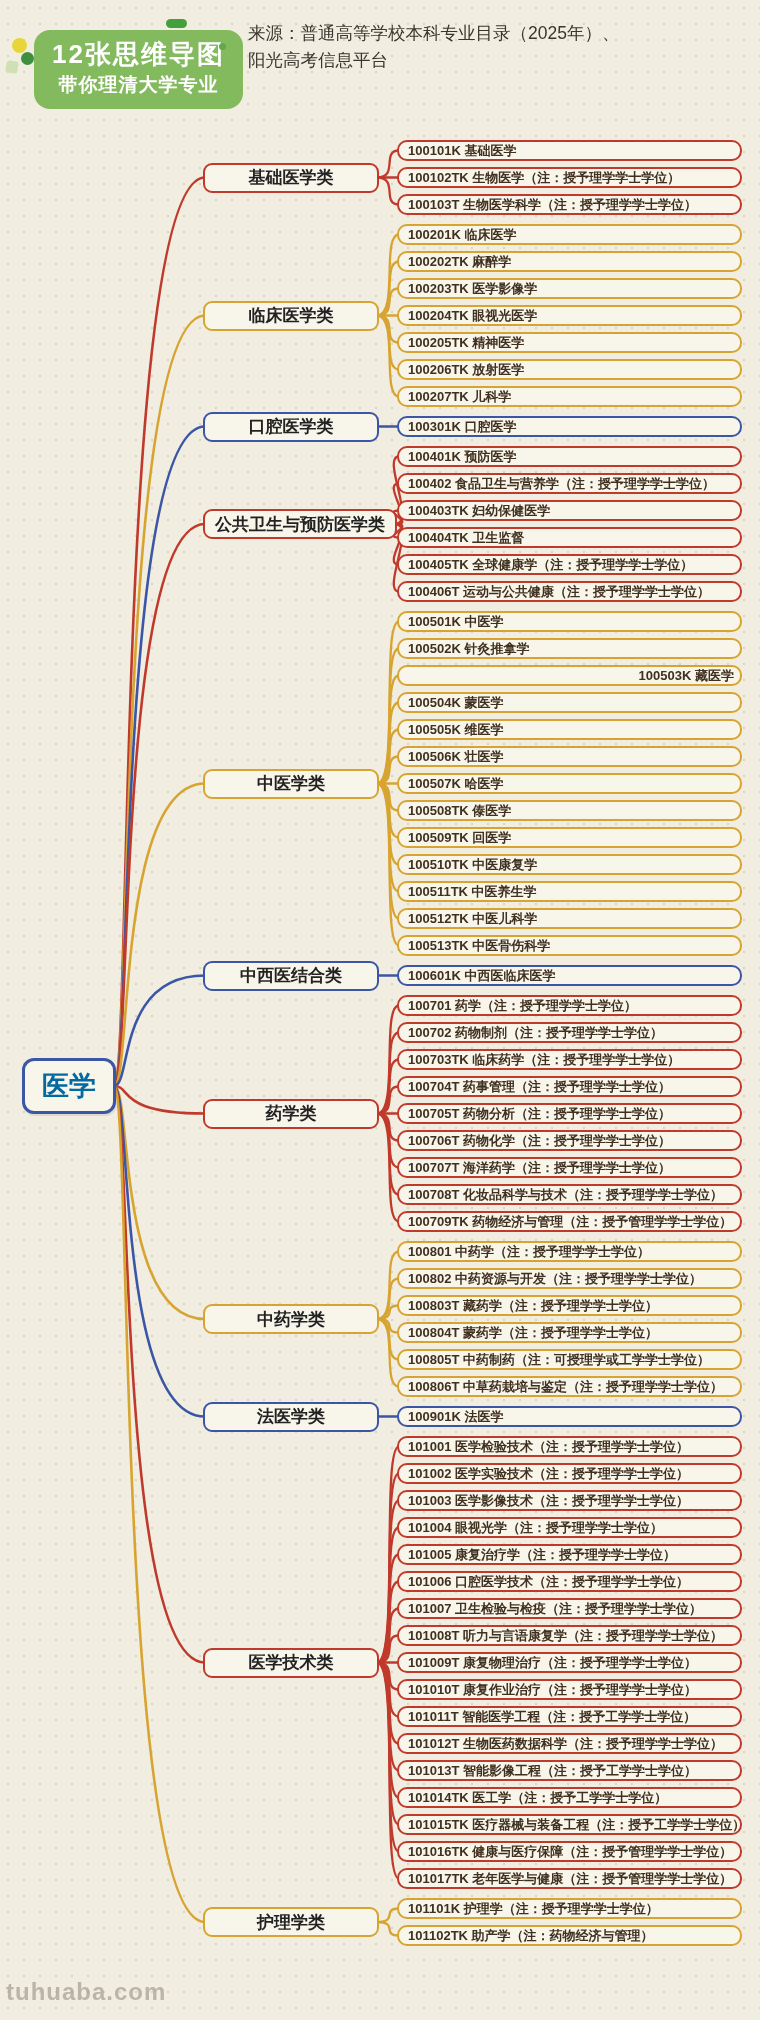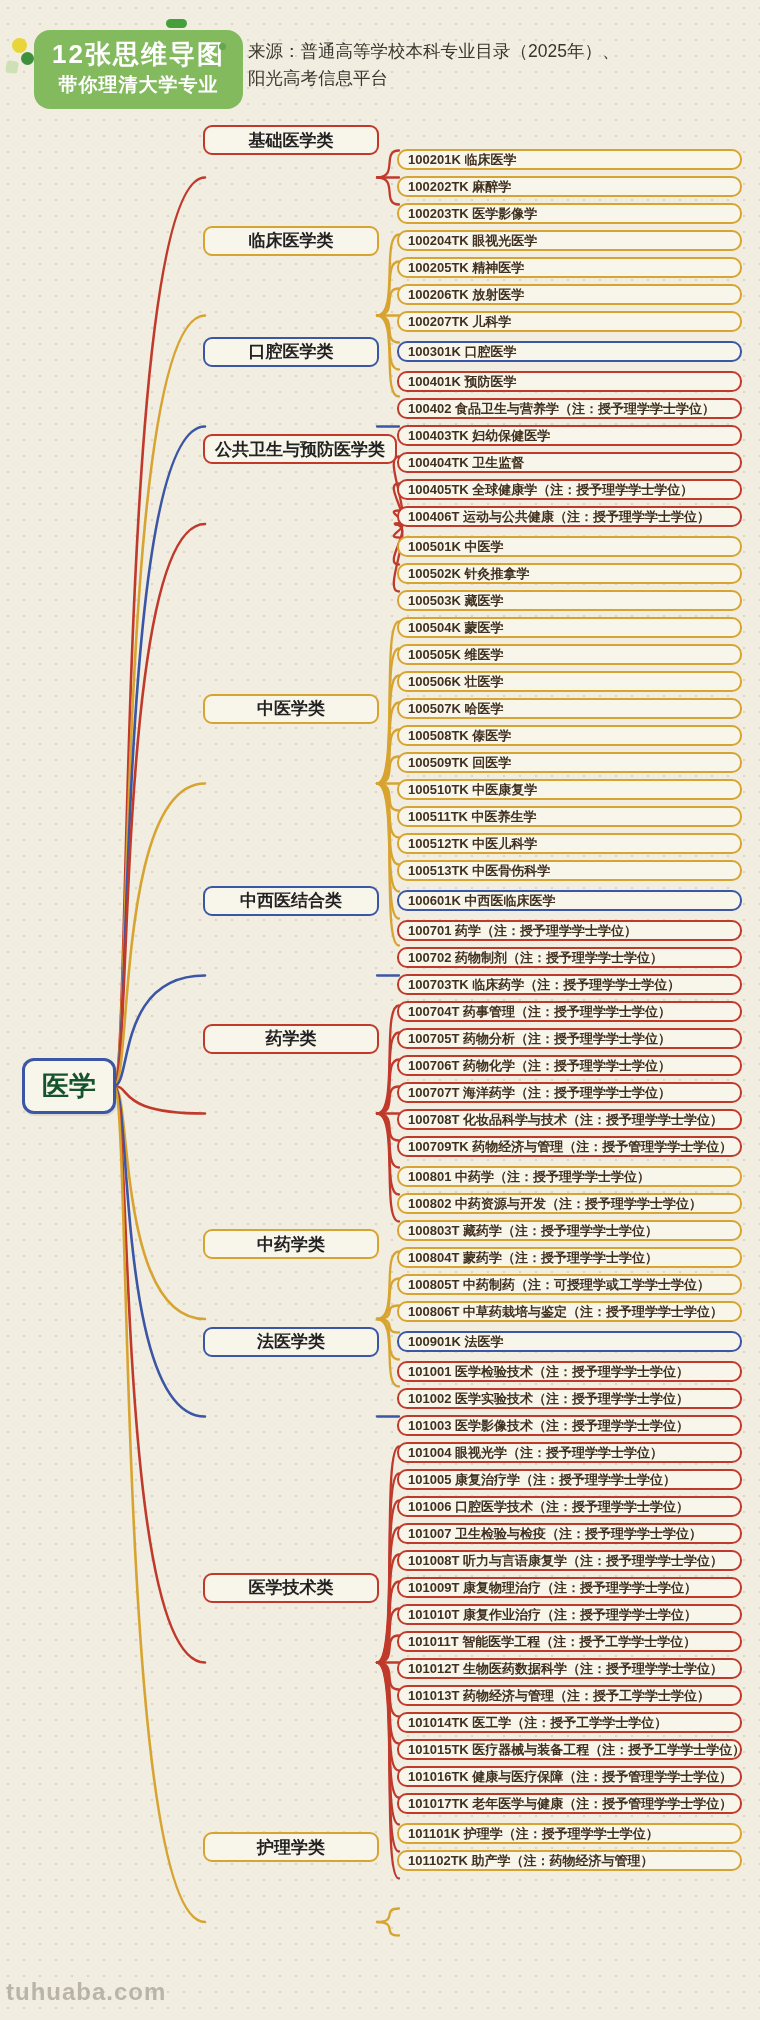--- a/index.html
+++ b/index.html
@@ -14,28 +14,28 @@
   .badge{position:absolute;left:34px;top:30px;z-index:3;background:#84ba5e;border-radius:16px;
          padding:9px 18px 11px;text-align:center;color:#fff;}
   .badge .l1{display:block;font-size:26px;font-weight:bold;letter-spacing:2px;line-height:1.2;}
   .badge .l2{display:block;font-size:19px;font-weight:bold;letter-spacing:1px;margin-top:2px;}
   .decor{position:absolute;z-index:4;}
   .d-yellow{left:12px;top:38px;width:15px;height:15px;border-radius:50%;background:#e7d53a;}
   .d-gcircle{left:21px;top:52px;width:13px;height:13px;border-radius:50%;background:#3e8f3e;}
   .d-square{left:6px;top:61px;width:12px;height:12px;border-radius:3px;background:#cfe0b4;transform:rotate(10deg);}
   .d-pill{left:166px;top:19px;width:21px;height:9px;border-radius:5px;background:#43a03b;}
   .d-dot{left:219px;top:43px;width:7px;height:7px;border-radius:50%;background:#62a94e;}
-  .source{position:absolute;left:248px;top:38px;z-index:2;font-size:17.5px;line-height:1.55;color:#3a362e;}
+  .source{position:absolute;left:248px;top:20px;z-index:2;font-size:17.5px;line-height:1.55;color:#3a362e;}
 
   
   #connectors{position:absolute;left:0;top:0;z-index:1;}
   .root{position:absolute;left:22px;top:1058px;width:88px;height:50px;z-index:3;
         display:flex;align-items:center;justify-content:center;background:#f8f5eb;
         border:3px solid #3c56a6;border-radius:12px;box-shadow:1px 2px 0 rgba(0,0,0,.08);}
-  .root-text{font-size:27px;font-weight:bold;color:#14532d;}
+  .root-text{font-size:27px;font-weight:bold;color:#0369a1;}
   #groups{position:absolute;left:0;top:140px;width:760px;z-index:2;}
   .group{position:relative;margin-bottom:9px;}
   .branch-label{position:absolute;left:203px;top:50%;transform:translateY(-50%);
         min-width:176px;height:30px;box-sizing:border-box;display:flex;align-items:center;justify-content:center;
         padding:0 10px;background:#f8f5eb;border:2.5px solid #999;border-radius:9px;white-space:nowrap;}
   .branch-label-text{font-size:17px;font-weight:bold;color:#222;}
   .leaves{margin-left:397px;width:345px;}
   .leaf{height:21px;box-sizing:border-box;margin-bottom:6px;display:flex;align-items:center;
         padding:0 6px 0 9px;background:#f8f5eb;border:2px solid #999;border-radius:10px;
         white-space:nowrap;overflow:hidden;}
@@ -145,20 +145,31 @@
 
   <div class="root" id="root-node" style="border-color: rgb(60, 86, 166);">
     <span class="root-text">医学</span>
   </div>
 
   <div id="groups">
       <section class="group">
     <div class="branch-label" style="border-color: rgb(192, 58, 44);">
       <span class="branch-label-text">基础医学类</span>
     </div>
+    <div class="leaves">
+          <div class="leaf" style="border-color: rgb(192, 58, 44);">
+    <span class="leaf-text">100101K 基础医学</span>
+  </div>
+          <div class="leaf" style="border-color: rgb(192, 58, 44);">
+    <span class="leaf-text">100102TK 生物医学（注：授予理学学士学位）</span>
+  </div>
+          <div class="leaf" style="border-color: rgb(192, 58, 44);">
+    <span class="leaf-text">100103T 生物医学科学（注：授予理学学士学位）</span>
+  </div>
+        </div>
   </section>
       <section class="group">
     <div class="branch-label" style="border-color: rgb(216, 164, 49);">
       <span class="branch-label-text">临床医学类</span>
     </div>
     <div class="leaves">
           <div class="leaf" style="border-color: rgb(216, 164, 49);">
     <span class="leaf-text">100201K 临床医学</span>
   </div>
           <div class="leaf" style="border-color: rgb(216, 164, 49);">
@@ -220,21 +231,21 @@
     <div class="branch-label" style="border-color: rgb(216, 164, 49);">
       <span class="branch-label-text">中医学类</span>
     </div>
     <div class="leaves">
           <div class="leaf" style="border-color: rgb(216, 164, 49);">
     <span class="leaf-text">100501K 中医学</span>
   </div>
           <div class="leaf" style="border-color: rgb(216, 164, 49);">
     <span class="leaf-text">100502K 针灸推拿学</span>
   </div>
-          <div class="leaf" style="border-color: rgb(216, 164, 49);">
+          <div class="leaf" style="border-color: rgb(216, 164, 49); justify-content: flex-end;">
     <span class="leaf-text">100503K 藏医学</span>
   </div>
           <div class="leaf" style="border-color: rgb(216, 164, 49);">
     <span class="leaf-text">100504K 蒙医学</span>
   </div>
           <div class="leaf" style="border-color: rgb(216, 164, 49);">
     <span class="leaf-text">100505K 维医学</span>
   </div>
           <div class="leaf" style="border-color: rgb(216, 164, 49);">
     <span class="leaf-text">100506K 壮医学</span>
@@ -376,21 +387,21 @@
           <div class="leaf" style="border-color: rgb(192, 58, 44);">
     <span class="leaf-text">101010T 康复作业治疗（注：授予理学学士学位）</span>
   </div>
           <div class="leaf" style="border-color: rgb(192, 58, 44);">
     <span class="leaf-text">101011T 智能医学工程（注：授予工学学士学位）</span>
   </div>
           <div class="leaf" style="border-color: rgb(192, 58, 44);">
     <span class="leaf-text">101012T 生物医药数据科学（注：授予理学学士学位）</span>
   </div>
           <div class="leaf" style="border-color: rgb(192, 58, 44);">
-    <span class="leaf-text">101013T 药物经济与管理（注：授予工学学士学位）</span>
+    <span class="leaf-text">101013T 智能影像工程（注：授予工学学士学位）</span>
   </div>
           <div class="leaf" style="border-color: rgb(192, 58, 44);">
     <span class="leaf-text">101014TK 医工学（注：授予工学学士学位）</span>
   </div>
           <div class="leaf" style="border-color: rgb(192, 58, 44);">
     <span class="leaf-text">101015TK 医疗器械与装备工程（注：授予工学学士学位）</span>
   </div>
           <div class="leaf" style="border-color: rgb(192, 58, 44);">
     <span class="leaf-text">101016TK 健康与医疗保障（注：授予管理学学士学位）</span>
   </div>

